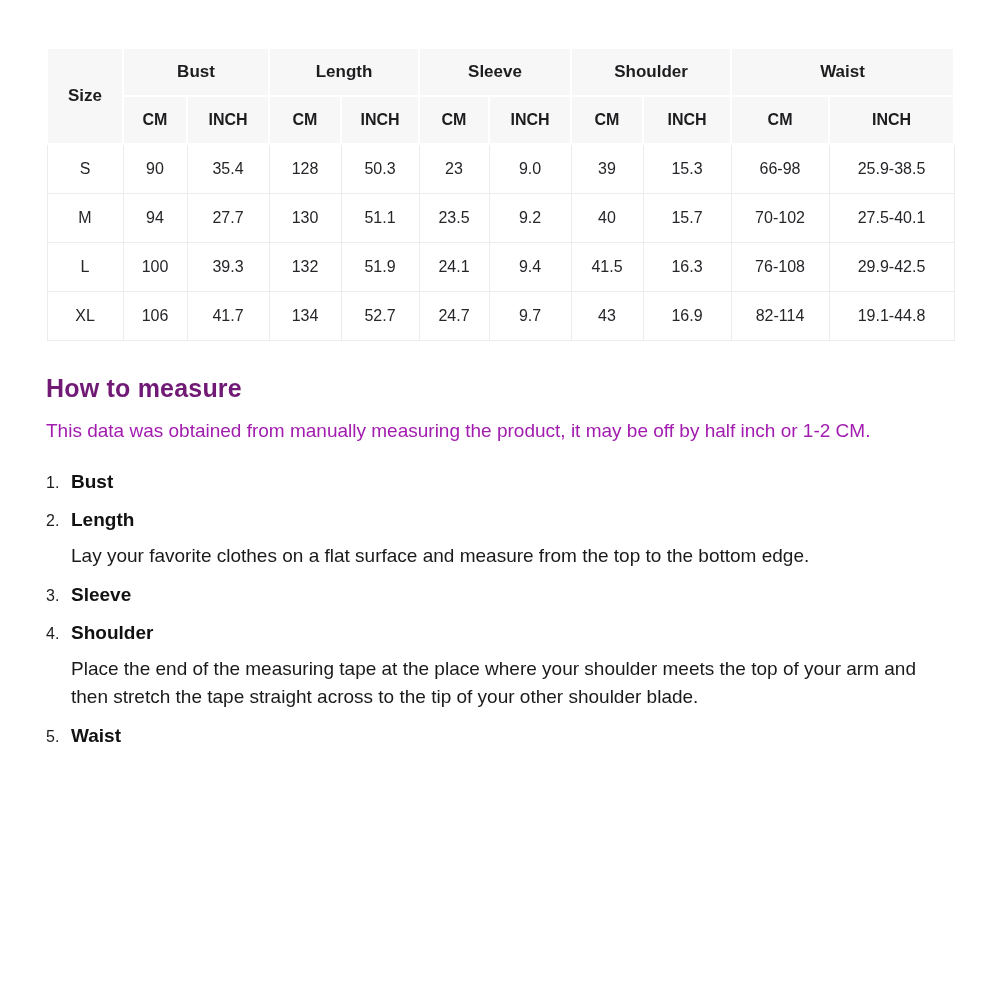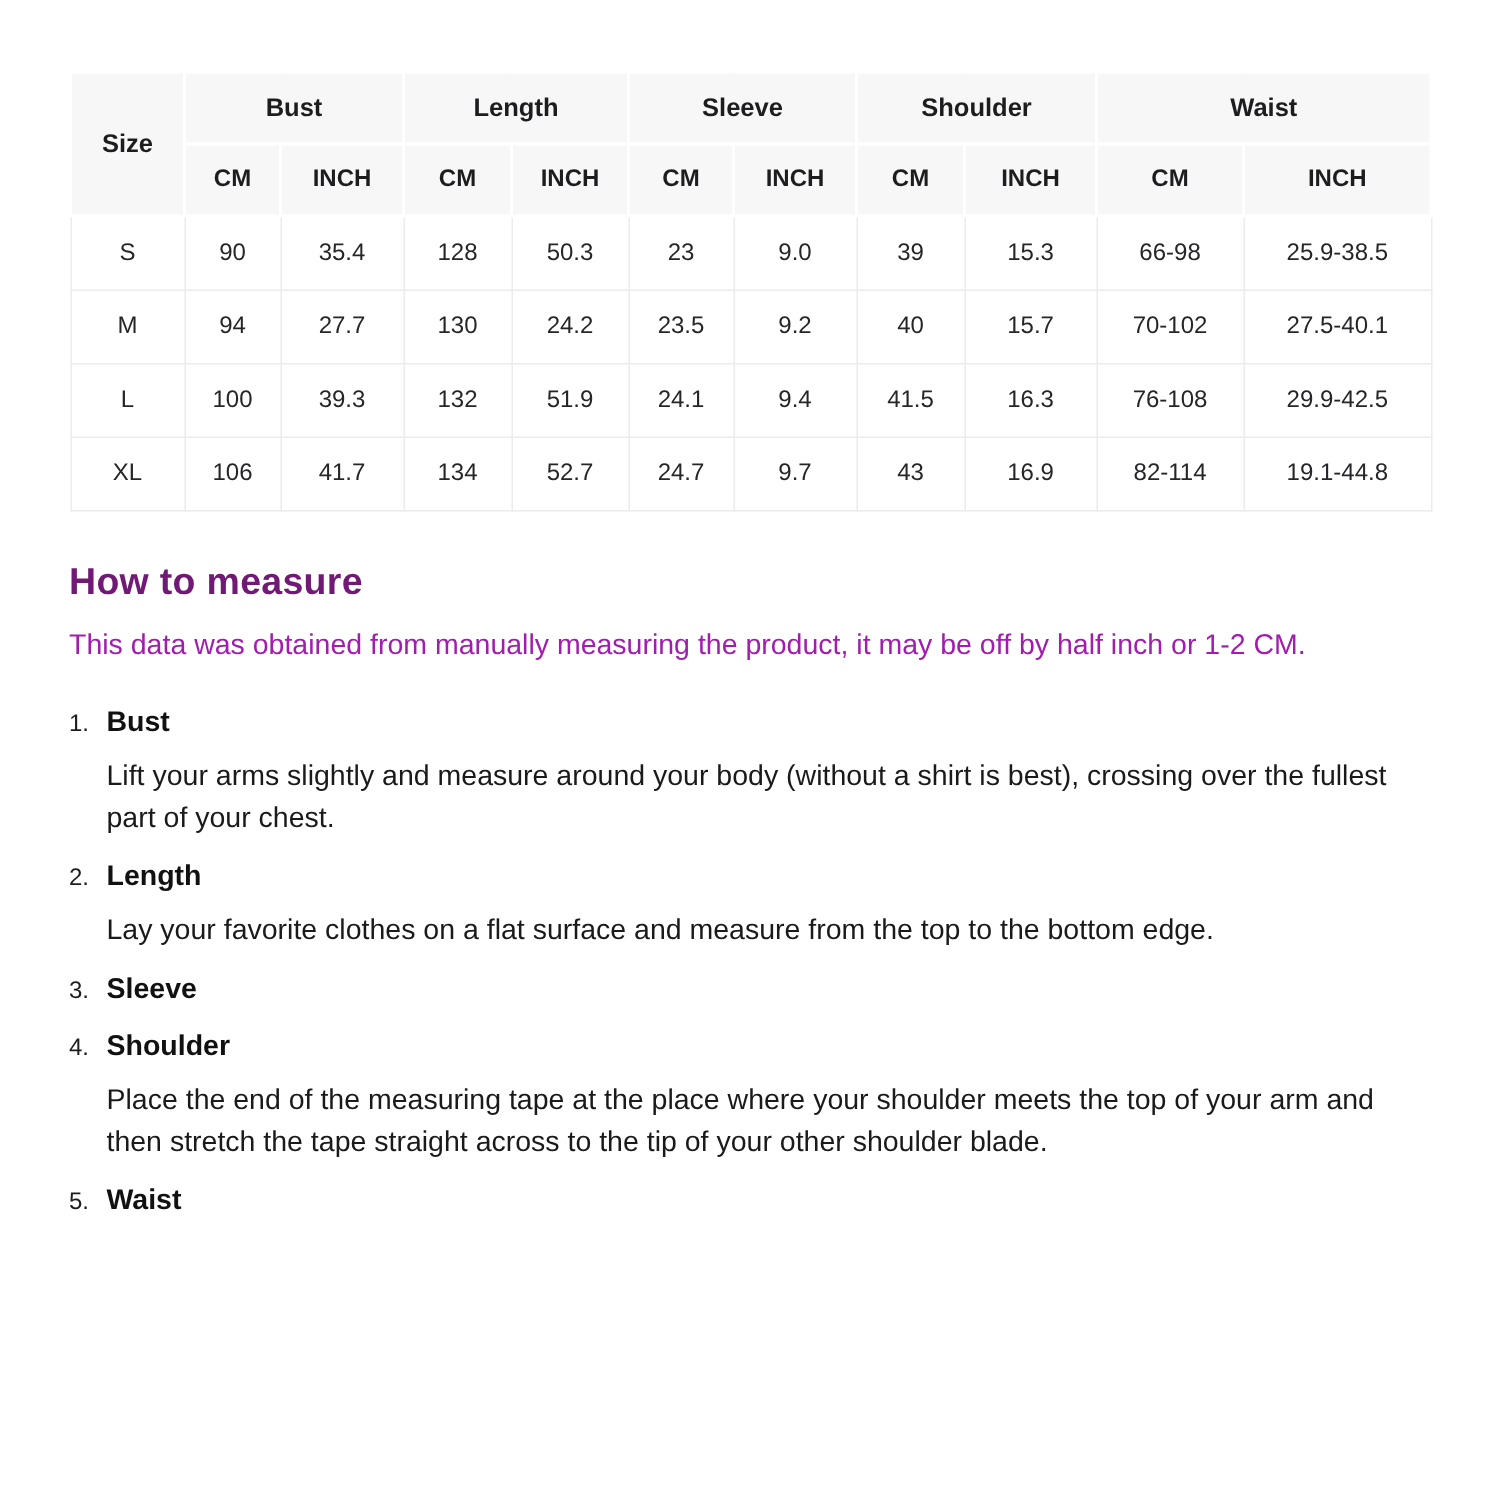--- a/index.html
+++ b/index.html
@@ -152,21 +152,21 @@
         <td>39</td>
         <td>15.3</td>
         <td>66-98</td>
         <td>25.9-38.5</td>
       </tr>
       <tr>
         <td>M</td>
         <td>94</td>
         <td>27.7</td>
         <td>130</td>
-        <td>24.2</td>
+        <td>51.1</td>
         <td>23.5</td>
         <td>9.2</td>
         <td>40</td>
         <td>15.7</td>
         <td>70-102</td>
         <td>27.5-40.1</td>
       </tr>
       <tr>
         <td>L</td>
         <td>100</td>
@@ -198,21 +198,20 @@
 
   <div class="howto">
     <h2 class="howto-title">How to measure</h2>
     <p class="howto-intro">This data was obtained from manually measuring the product, it may be off by half inch or 1-2 CM.</p>
 
     <ol class="steps">
       <li class="step">
         <span class="step-number">1.</span>
         <div class="step-body">
           <div class="step-title">Bust</div>
-          <div class="step-desc">Lift your arms slightly and measure around your body (without a shirt is best), crossing over the fullest part of your chest.</div>
         </div>
       </li>
       <li class="step">
         <span class="step-number">2.</span>
         <div class="step-body">
           <div class="step-title">Length</div>
           <div class="step-desc">Lay your favorite clothes on a flat surface and measure from the top to the bottom edge.</div>
         </div>
       </li>
       <li class="step">

